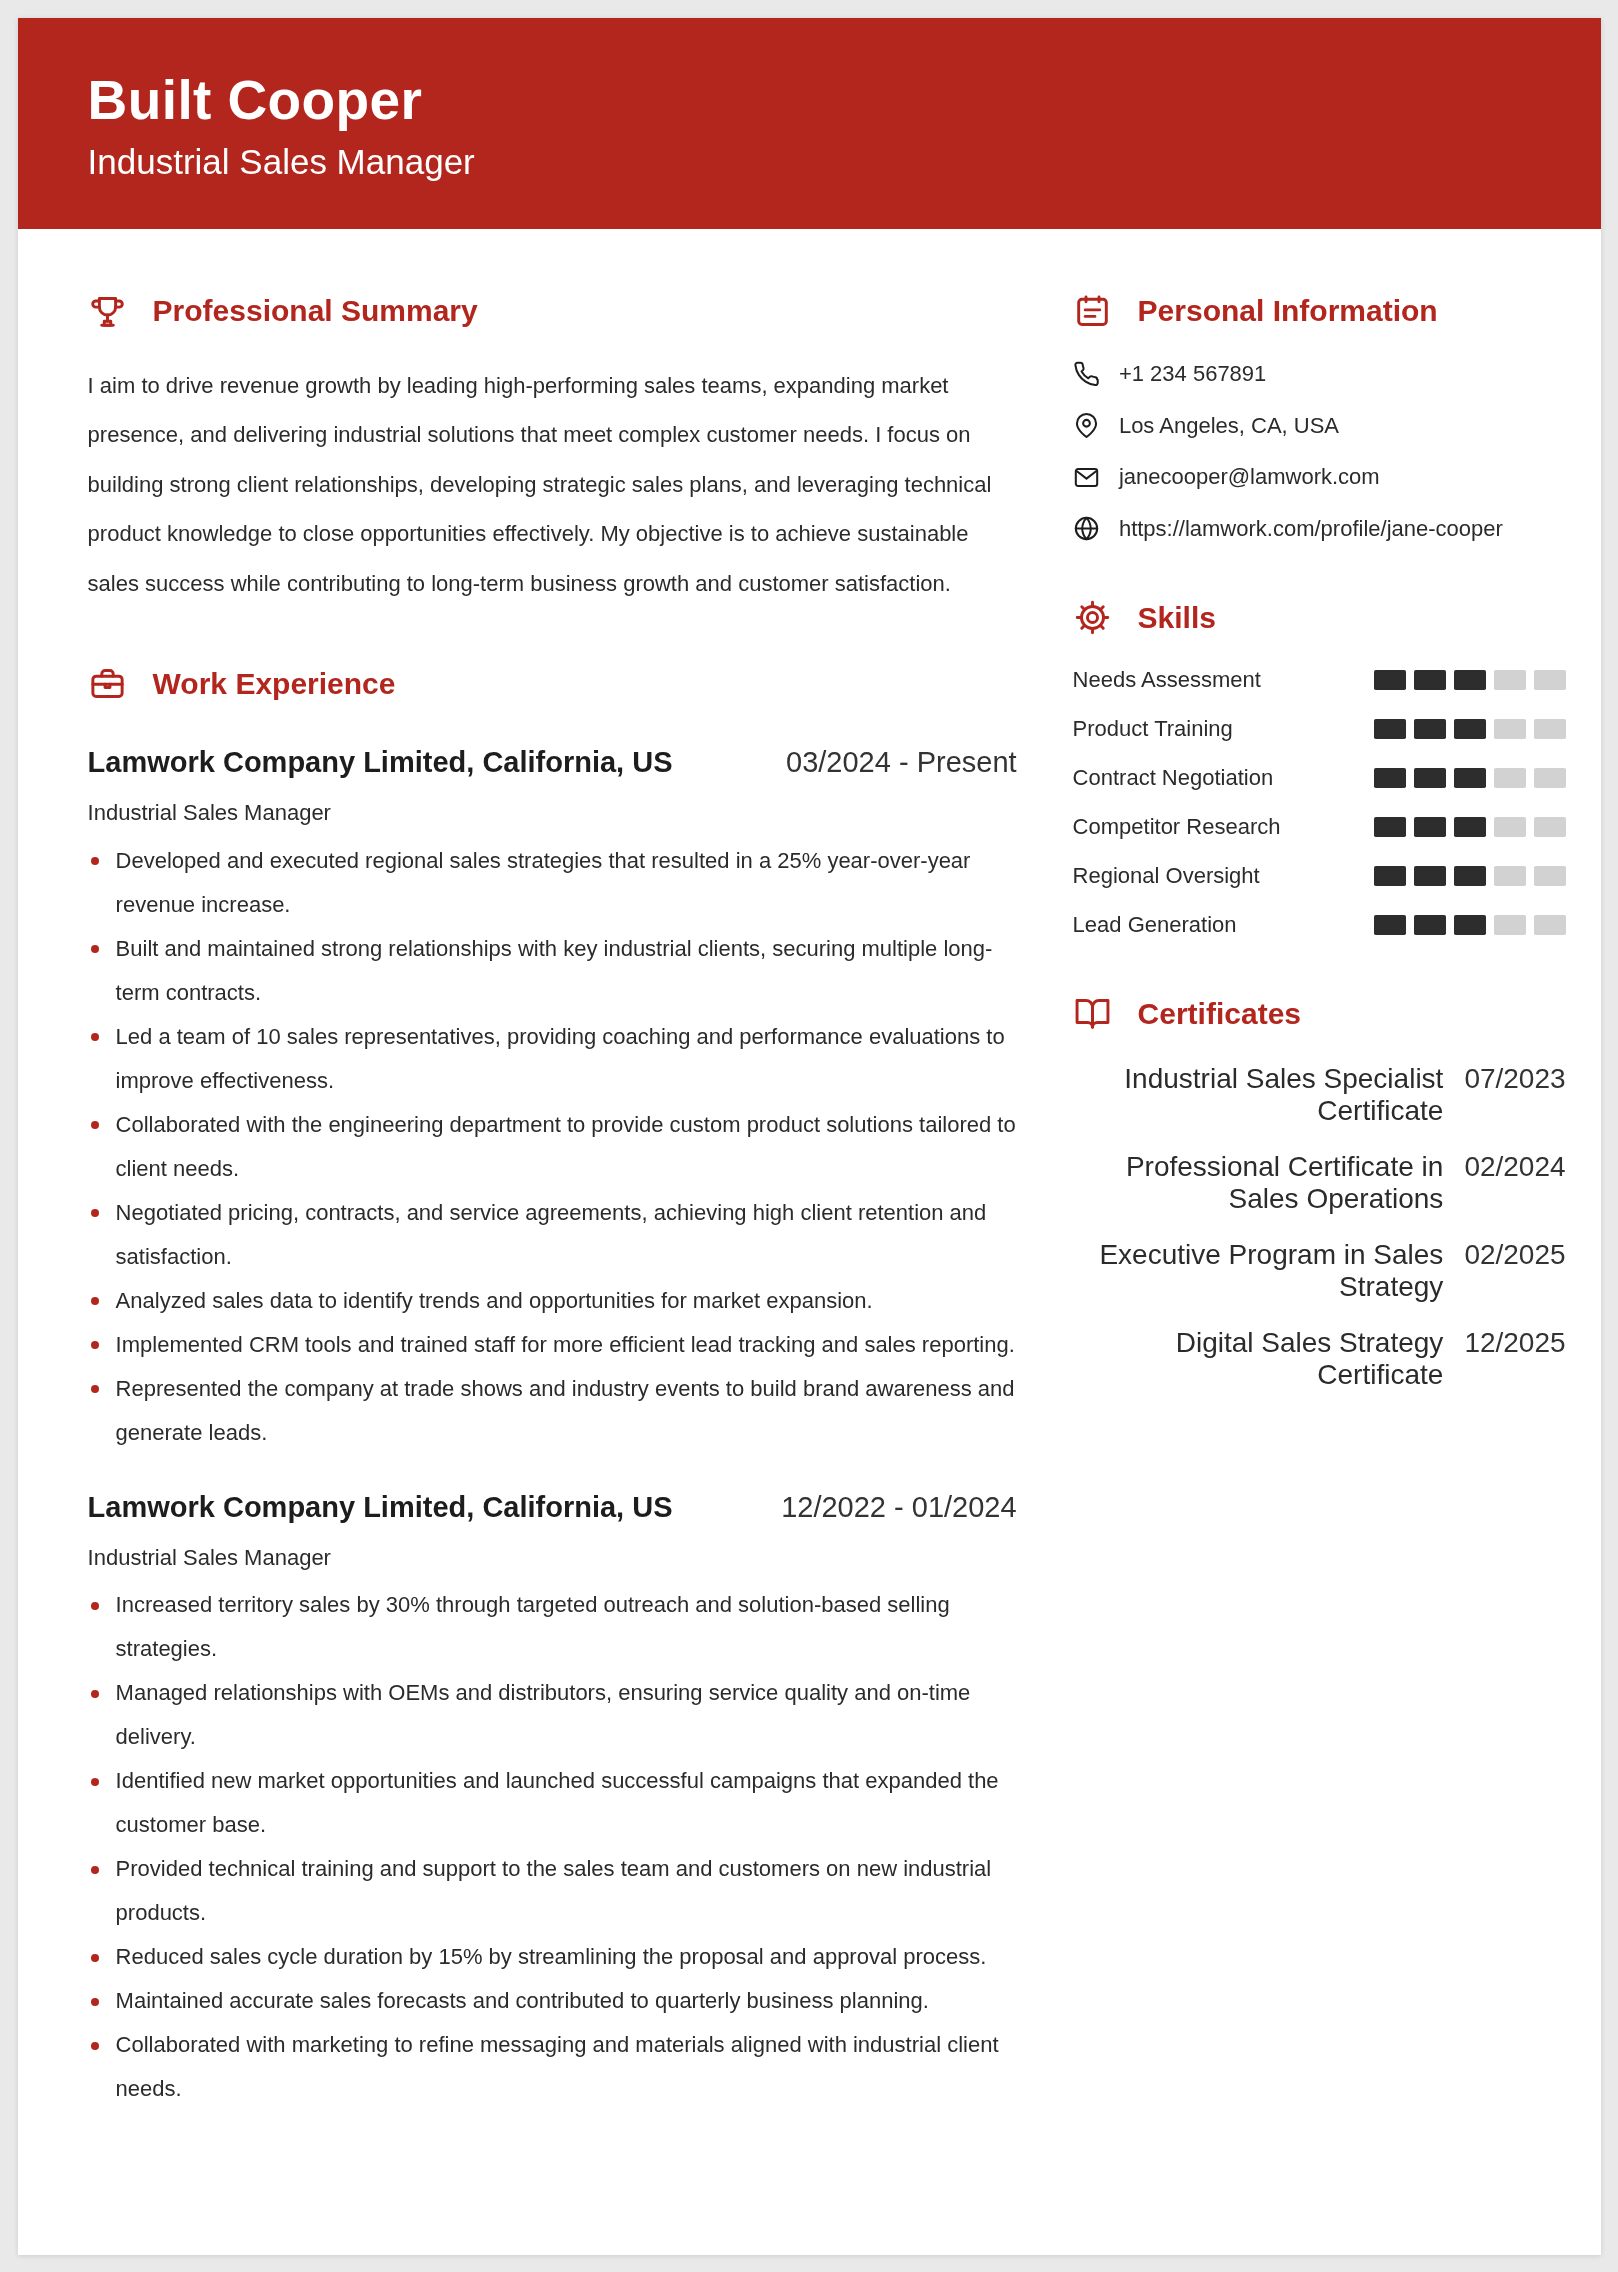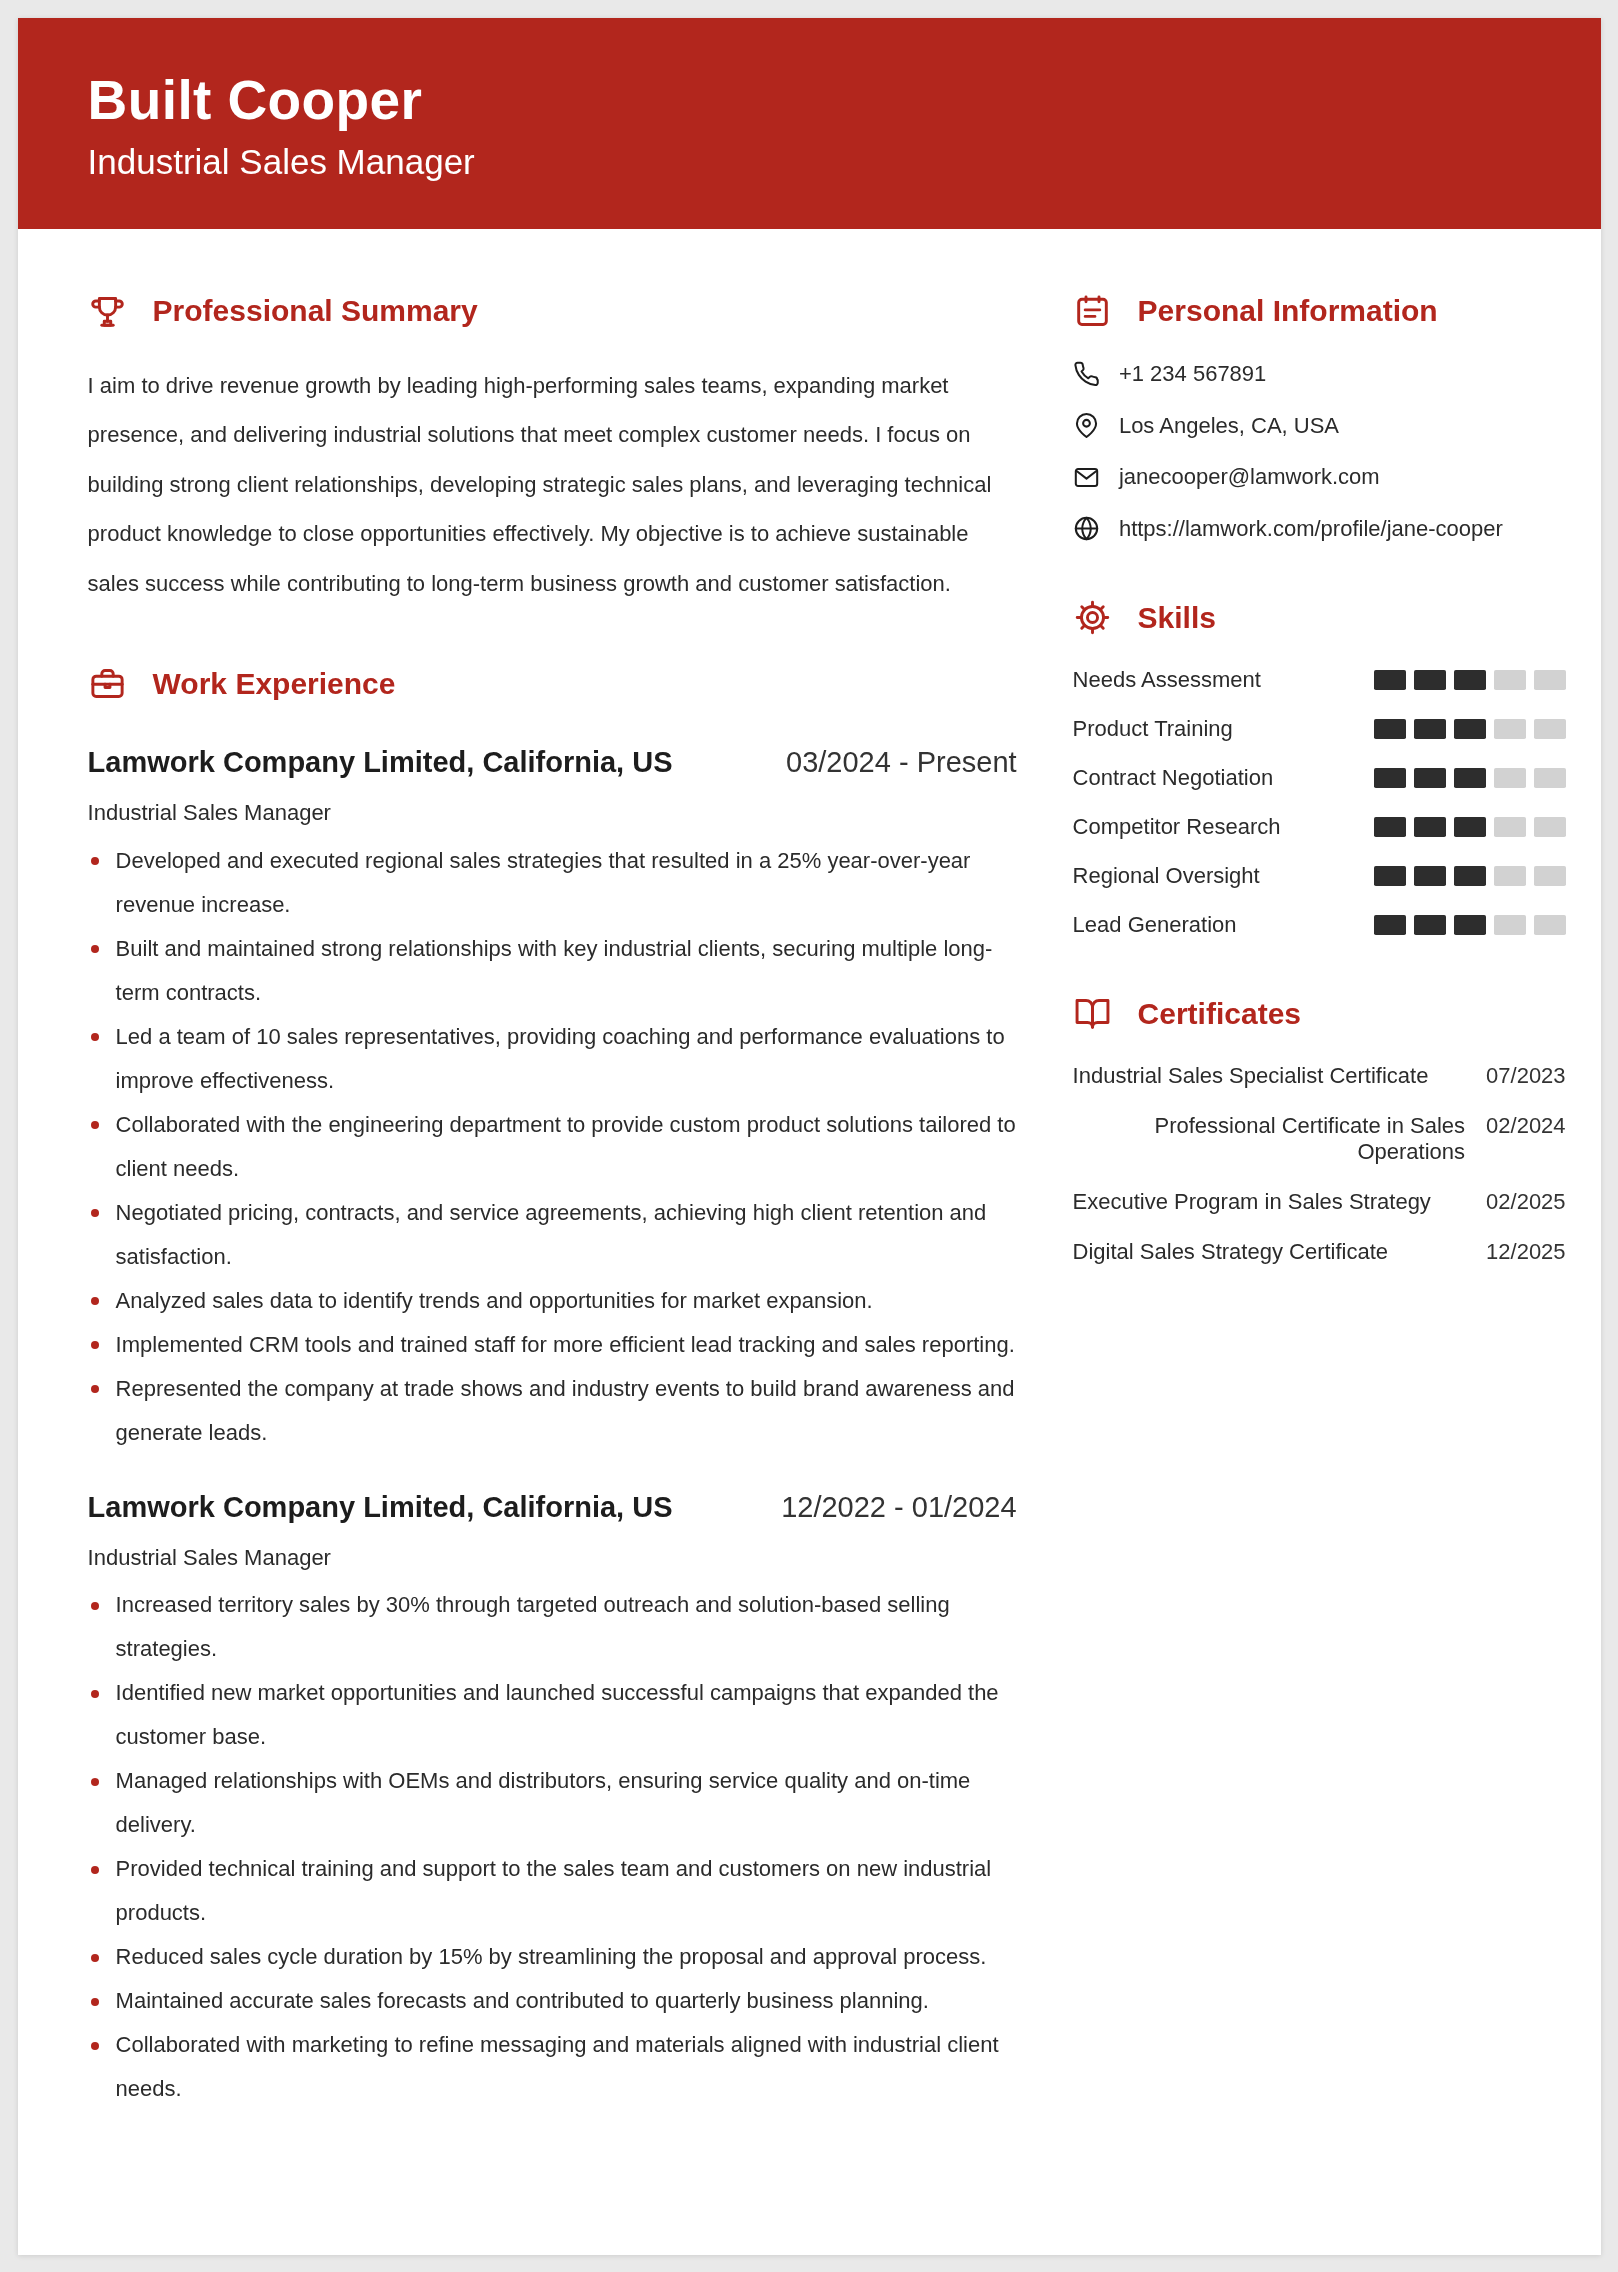--- a/index.html
+++ b/index.html
@@ -131,21 +131,21 @@
   .block{width:32px;height:20px;border-radius:1.8px;}
   .block.filled{background:var(--skill-filled);}
   .block.empty{background:var(--skill-empty);}
   
   .cert-row{
     display:flex;
     justify-content:space-between;
     align-items:baseline;
     gap:21px;
     margin-bottom:24px;
-    font-size:22px;
+    font-size:28px;
     color:var(--ink);
   }
   .cert-row .cert-date{white-space:nowrap;color:#333;}
 </style>
 </head>
 <body>
 
 <div class="canvas">
   <div class="page">
 
@@ -207,22 +207,22 @@
           </div>
 
           <div class="job">
             <div class="job-top">
               <span class="company">Lamwork Company Limited, California, US</span>
               <span class="dates">12/2022 - 01/2024</span>
             </div>
             <div class="role">Industrial Sales Manager</div>
             <ul>
               <li>Increased territory sales by 30% through targeted outreach and solution-based selling strategies.</li>
+              <li>Managed relationships with OEMs and distributors, ensuring service quality and on-time delivery.</li>
               <li>Identified new market opportunities and launched successful campaigns that expanded the customer base.</li>
-              <li>Managed relationships with OEMs and distributors, ensuring service quality and on-time delivery.</li>
               <li>Provided technical training and support to the sales team and customers on new industrial products.</li>
               <li>Reduced sales cycle duration by 15% by streamlining the proposal and approval process.</li>
               <li>Maintained accurate sales forecasts and contributed to quarterly business planning.</li>
               <li>Collaborated with marketing to refine messaging and materials aligned with industrial client needs.</li>
             </ul>
           </div>
         </section>
 
       </main>
 

